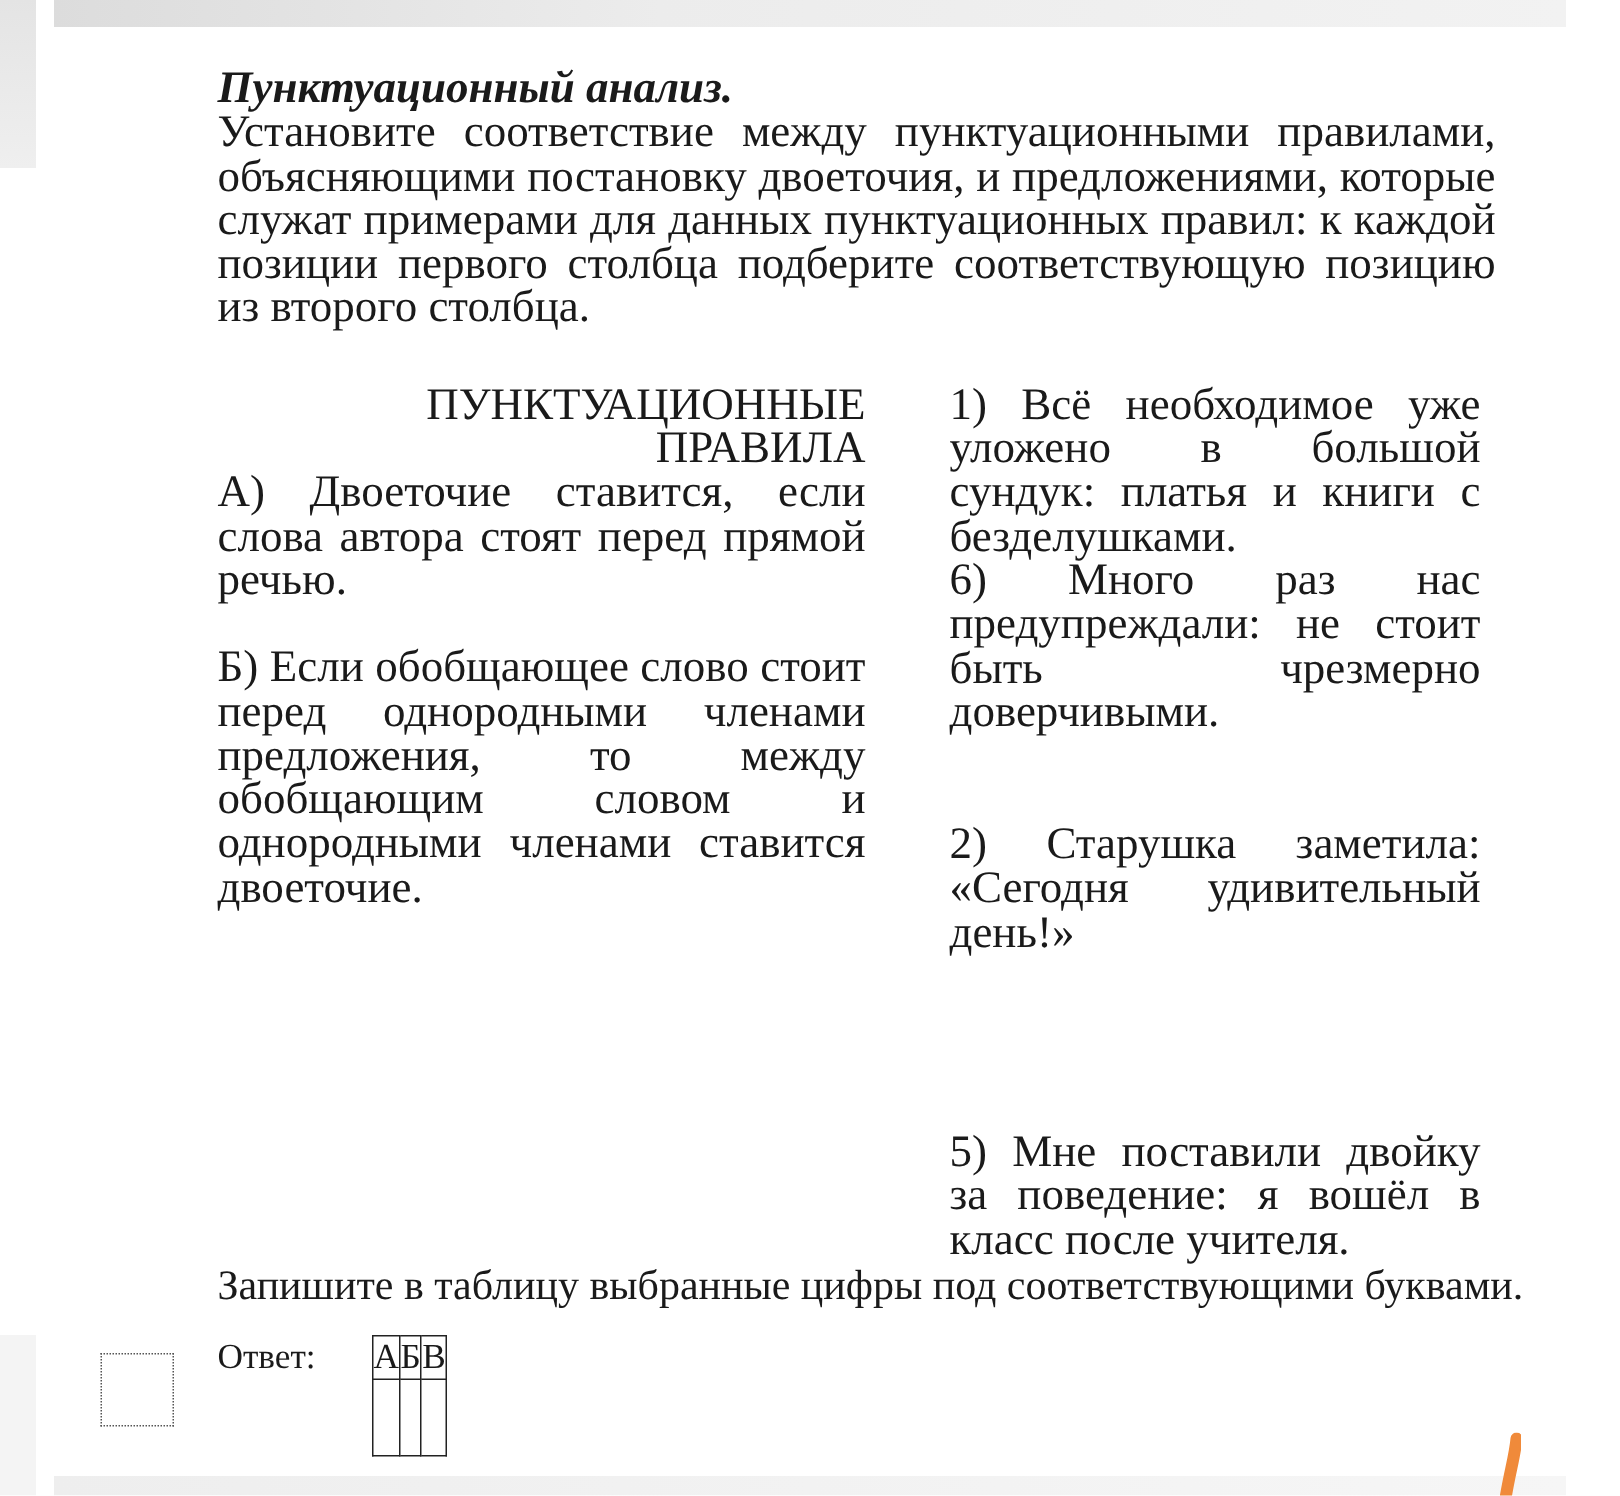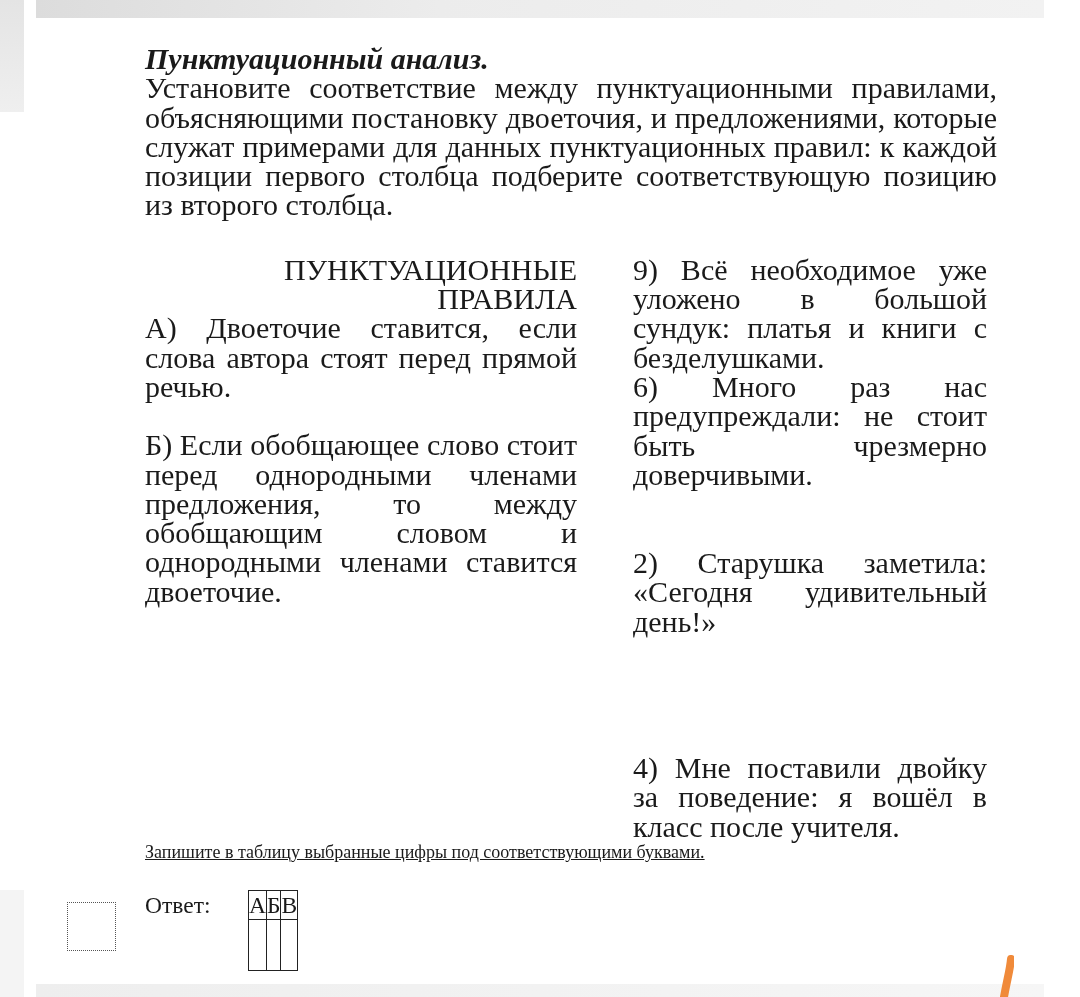--- a/index.html
+++ b/index.html
@@ -40,21 +40,21 @@
     .col-left {
       position: absolute; left: 0; top: 0; width: 432px;
     }
     .col-right {
       position: absolute; left: 488px; top: 0; width: 354px;
     }
     .col-head { text-align: right; }
     .item { text-align: justify; text-align-last: left; font-family: Liberation Serif, serif; }
     .gap-1 { height: 29px; }
     .write-line {
-      position: absolute; left: 145px; top: 842px; font-size: 18px; text-decoration: underline;
+      position: absolute; left: 145px; top: 842px; font-size: 28px;
     }
     .answer-row {
       position: absolute; left: 145px; top: 890px; font-size: 23.5px;
     }
     .answer-label { position: absolute; left: 0; top: 2px; white-space: nowrap; }
     .answer-table {
       position: absolute; left: 103px; top: 0;
       border-collapse: collapse;
     }
     .answer-table td {
@@ -85,26 +85,26 @@
 
   <div class="columns">
     <div class="col-left">
       <div class="col-head">ПУНКТУАЦИОННЫЕ ПРАВИЛА</div>
       <div class="item">А) Двоеточие ставится, если слова автора стоят перед прямой речью.</div>
       <div class="gap-1"></div>
       <div class="item">Б) Если обобщающее слово стоит перед однородными членами предложения, то между обобщающим словом и однородными членами ставится двоеточие.</div>
     </div>
 
     <div class="col-right">
-      <div class="item">9) Всё необходимое уже уложено в большой сундук: платья и книги с безделушками.</div>
+      <div class="item">1) Всё необходимое уже уложено в большой сундук: платья и книги с безделушками.</div>
       <div class="item">6) Много раз нас предупреждали: не стоит быть чрезмерно доверчивыми.</div>
       <div style="height:59px"></div>
       <div class="item">2) Старушка заметила: «Сегодня удивительный день!»</div>
       <div style="height:117px"></div>
-      <div class="item">4) Мне поставили двойку за поведение: я вошёл в класс после учителя.</div>
+      <div class="item">5) Мне поставили двойку за поведение: я вошёл в класс после учителя.</div>
     </div>
   </div>
 </div>
 
 <div class="write-line">Запишите в таблицу выбранные цифры под соответствующими буквами.</div>
 
 <div class="dotted-box"></div>
 
 <div class="answer-row">
   <span class="answer-label">Ответ:</span>

